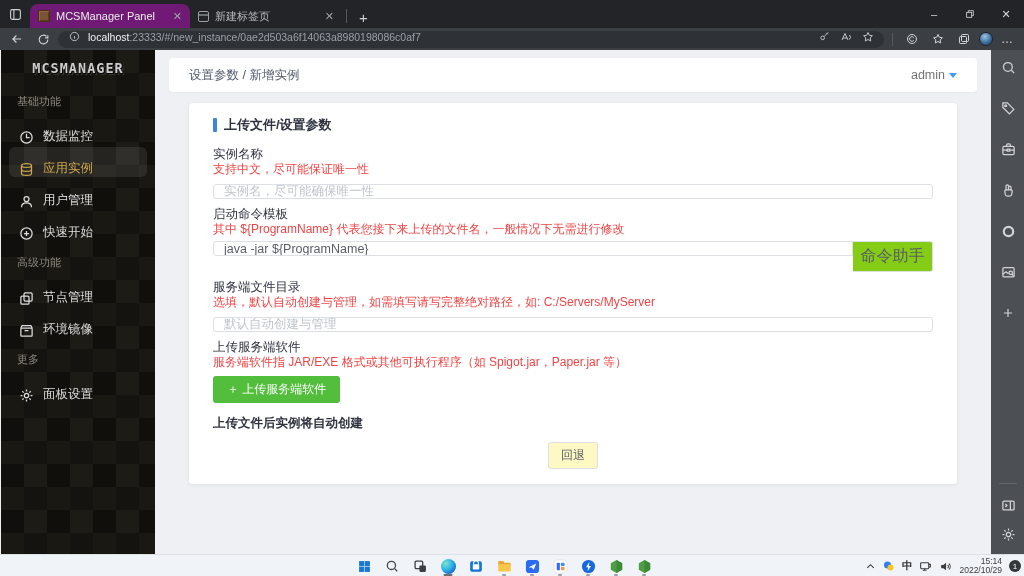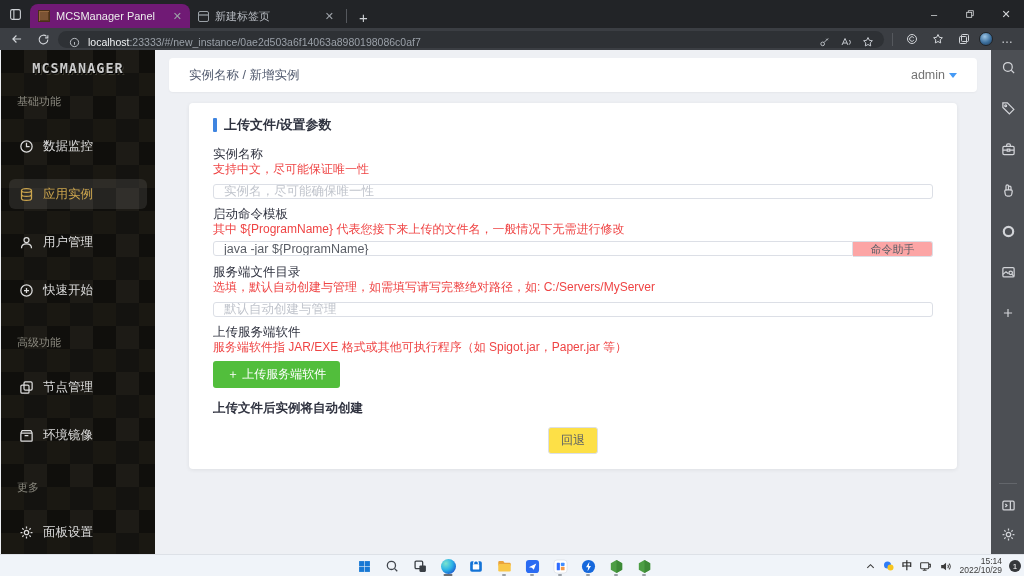--- a/index.html
+++ b/index.html
@@ -16,42 +16,42 @@
   .tab .close { color:#9ea3a9; font-size:11px; }
   .favicon-mc { width:12px; height:12px; background:#7b5334; border:1px solid #4a3018; box-shadow:inset 1px 1px 0 #96683f, inset -1px -1px 0 #5b3c20; }
   .favicon-ntp { width:11px; height:11px; border:1px solid #9aa0a6; border-radius:2px; background:linear-gradient(#6b7075 2px, transparent 2px) 0 2px/100% 100% no-repeat; }
   .tab-divider { width:1px; height:14px; background:#55585d; margin:0 4px 5px; }
   .newtab-btn { color:#cfd2d6; font-size:15px; margin-bottom:2px; padding:0 8px; }
   .win-controls { margin-left:auto; display:flex; height:28px; align-self:flex-start; }
   .win-btn { width:36px; height:28px; display:flex; align-items:center; justify-content:center; color:#d5d7da; font-size:11px; }
 
   .toolbar { position:absolute; top:28px; left:0; width:1024px; height:22px; background:#3b3e43; display:flex; align-items:center; padding:0 6px; gap:4px; }
   .nav-ic { width:22px; height:18px; display:flex; align-items:center; justify-content:center; color:#d2d5d9; }
-  .urlpill { flex:1; height:17px; border-radius:9px; background:#2e3135; display:flex; align-items:flex-end; padding:0 8px; gap:6px; color:#c8ccd2; }
+  .urlpill { flex:1; height:17px; border-radius:9px; background:#2e3135; display:flex; align-items:flex-start; padding:0 8px; gap:6px; color:#c8ccd2; }
   .urlpill .url { flex:1; font-size:10.5px; white-space:nowrap; overflow:hidden; }
   .url .host { color:#f0f2f4; }
   .url .rest { color:#9aa0a8; }
   .pill-ic { width:16px; display:flex; align-items:center; justify-content:center; color:#c3c7cd; }
   .tb-divider { width:1px; height:13px; background:#55585d; margin:0 4px; }
   .avatar { width:14px; height:14px; border-radius:50%; background:radial-gradient(circle at 40% 30%, #9cc4e4, #3c6f9d 55%, #1e3650); border:1px solid #202327; }
   .more-dots { color:#d2d5d9; font-size:12px; letter-spacing:1px; padding:0 4px; }
 
   
   .content { position:absolute; top:50px; left:1px; width:1024px; height:504px; display:flex; }
 
   
   .app-sidebar { width:154px; height:100%; color:#d8d8d8; position:relative; flex-shrink:0;
     background-color:#17160f;
     background-image:
       conic-gradient(at 50% 50%, #1d1b16 25%, #141310 0 50%, #1a1812 0 75%, #100f0c 0),
       linear-gradient(#17160f,#17160f);
     background-size:46px 46px, 100% 100%; }
   .logo { text-align:center; padding:10px 0 6px; font-family:"DejaVu Sans Mono","Liberation Mono",monospace; font-weight:bold; font-size:13.5px; letter-spacing:1px; color:#cccccc; text-shadow:1px 1px 0 #000, 2px 2px 0 #3a382f; }
   .nav-section { font-size:11px; color:#8a887e; padding:12px 0 4px 16px; }
-  .nav-item { display:flex; align-items:center; gap:9px; height:30px; margin:18px 8px; padding:0 0 0 10px; border-radius:6px; font-size:12.5px; color:#dddddd; }
+  .nav-item { display:flex; align-items:flex-end; gap:9px; height:30px; margin:2px 8px; padding:0 0 0 10px; border-radius:6px; font-size:12.5px; color:#dddddd; }
   .nav-item svg { flex-shrink:0; }
   .nav-item.active { background:rgba(255,255,255,0.09); color:#cda64e; }
 
   
   .app-main { flex:1; height:100%; overflow:hidden; }
   .page-header { margin:8px 14px 0; height:34px; background:#ffffff; border-radius:4px; display:flex; align-items:center; justify-content:space-between; padding:0 20px; box-shadow:0 1px 2px rgba(0,0,0,0.04); }
   .breadcrumb { font-size:12.5px; color:#515a6e; }
   .user-menu { font-size:12.5px; color:#737373; display:flex; align-items:center; gap:4px; }
   .caret { width:0; height:0; border-left:4px solid transparent; border-right:4px solid transparent; border-top:5px solid #459af5; }
 
@@ -59,25 +59,25 @@
   .card-title { display:flex; align-items:center; gap:7px; margin-bottom:12px; }
   .title-marker { width:4px; height:14px; background:#3f85e0; border-radius:1px; }
   .card-title span { font-size:13px; font-weight:bold; color:#2f3340; }
   .field { margin-bottom:7px; }
   .f-label { font-size:12.5px; font-weight:normal; color:#303340; line-height:16px; }
   .f-desc { font-size:12px; color:#ef4444; line-height:15px; margin-bottom:4px; }
   .txt-input { width:100%; height:15px; border:1px solid #dcdfe6; border-radius:3px; padding:0 10px; font-size:12.5px; color:#5a5e66; background:#fff; font-family:inherit; outline:none; }
   .txt-input::placeholder { color:#c0c4cc; }
   .input-group { display:flex; }
   .input-group .txt-input { border-radius:3px 0 0 3px; }
-  .helper-btn { width:90px; height:16px; border:1px solid #dcdfe6; border-left:none; border-radius:0 3px 3px 0; background:#fca5a5; font-size:11px; color:#5a5e66; font-family:inherit; }
+  .helper-btn { width:90px; height:31px; border:1px solid #dcdfe6; border-left:none; border-radius:0 3px 3px 0; background:#84cc16; font-size:16px; color:#5a5e66; font-family:inherit; }
   .green-btn { display:inline-block; background:#52be3c; color:#fff; font-size:12px; border:none; border-radius:3px; padding:5px 14px; margin:2px 0 5px; font-family:inherit; }
   .note { font-size:12.5px; font-weight:bold; color:#303340; margin:4px 0 10px; }
   .back-row { text-align:center; }
-  .back-btn { border:1px solid #dcdfe6; background:#fde047; border-radius:3px; font-size:12px; color:#5a5e66; padding:4px 12px; font-family:inherit; }
+  .back-btn { border:1px solid #dcdfe6; background:#fef9c3; border-radius:3px; font-size:12px; color:#5a5e66; padding:4px 12px; font-family:inherit; }
 
   
   .edge-sidebar { width:34px; height:100%; background:#4c4f54; display:flex; flex-direction:column; align-items:center; padding:10px 0 12px; gap:26px; color:#d2d4d8; flex-shrink:0; }
   .es-bottom { margin-top:auto; display:flex; flex-direction:column; align-items:center; gap:14px; width:100%; }
   .es-divider { width:18px; height:1px; background:#63666b; }
 
   
   .taskbar { position:absolute; left:0; top:554px; width:1024px; height:22px; background:#f0f4f9; border-top:1px solid #dde1e7; }
   .tb-center { position:absolute; left:355px; top:0; height:22px; display:flex; align-items:center; gap:10px; }
   .tb-icon { position:relative; width:18px; height:20px; display:flex; align-items:center; justify-content:center; }
@@ -242,21 +242,21 @@
         <svg width="15" height="15" viewBox="0 0 24 24" fill="none" stroke="currentColor" stroke-width="2">
             <circle cx="12" cy="12" r="3.5"></circle>
             <path d="M12 2.5v3M12 18.5v3M2.5 12h3M18.5 12h3M5.3 5.3l2.1 2.1M16.6 16.6l2.1 2.1M18.7 5.3l-2.1 2.1M7.4 16.6l-2.1 2.1"></path>
           </svg>
         <span>面板设置</span>
       </div>
     </div>
 
     <div class="app-main">
       <div class="page-header">
-        <span class="breadcrumb">实例名称 / 新增实例</span>
+        <span class="breadcrumb">设置参数 / 新增实例</span>
         <span class="user-menu">
           <span>admin</span>
           <span class="caret"></span>
         </span>
       </div>
 
       <div class="card">
         <div class="card-title">
           <span class="title-marker"></span>
           <span>上传文件/设置参数</span>

